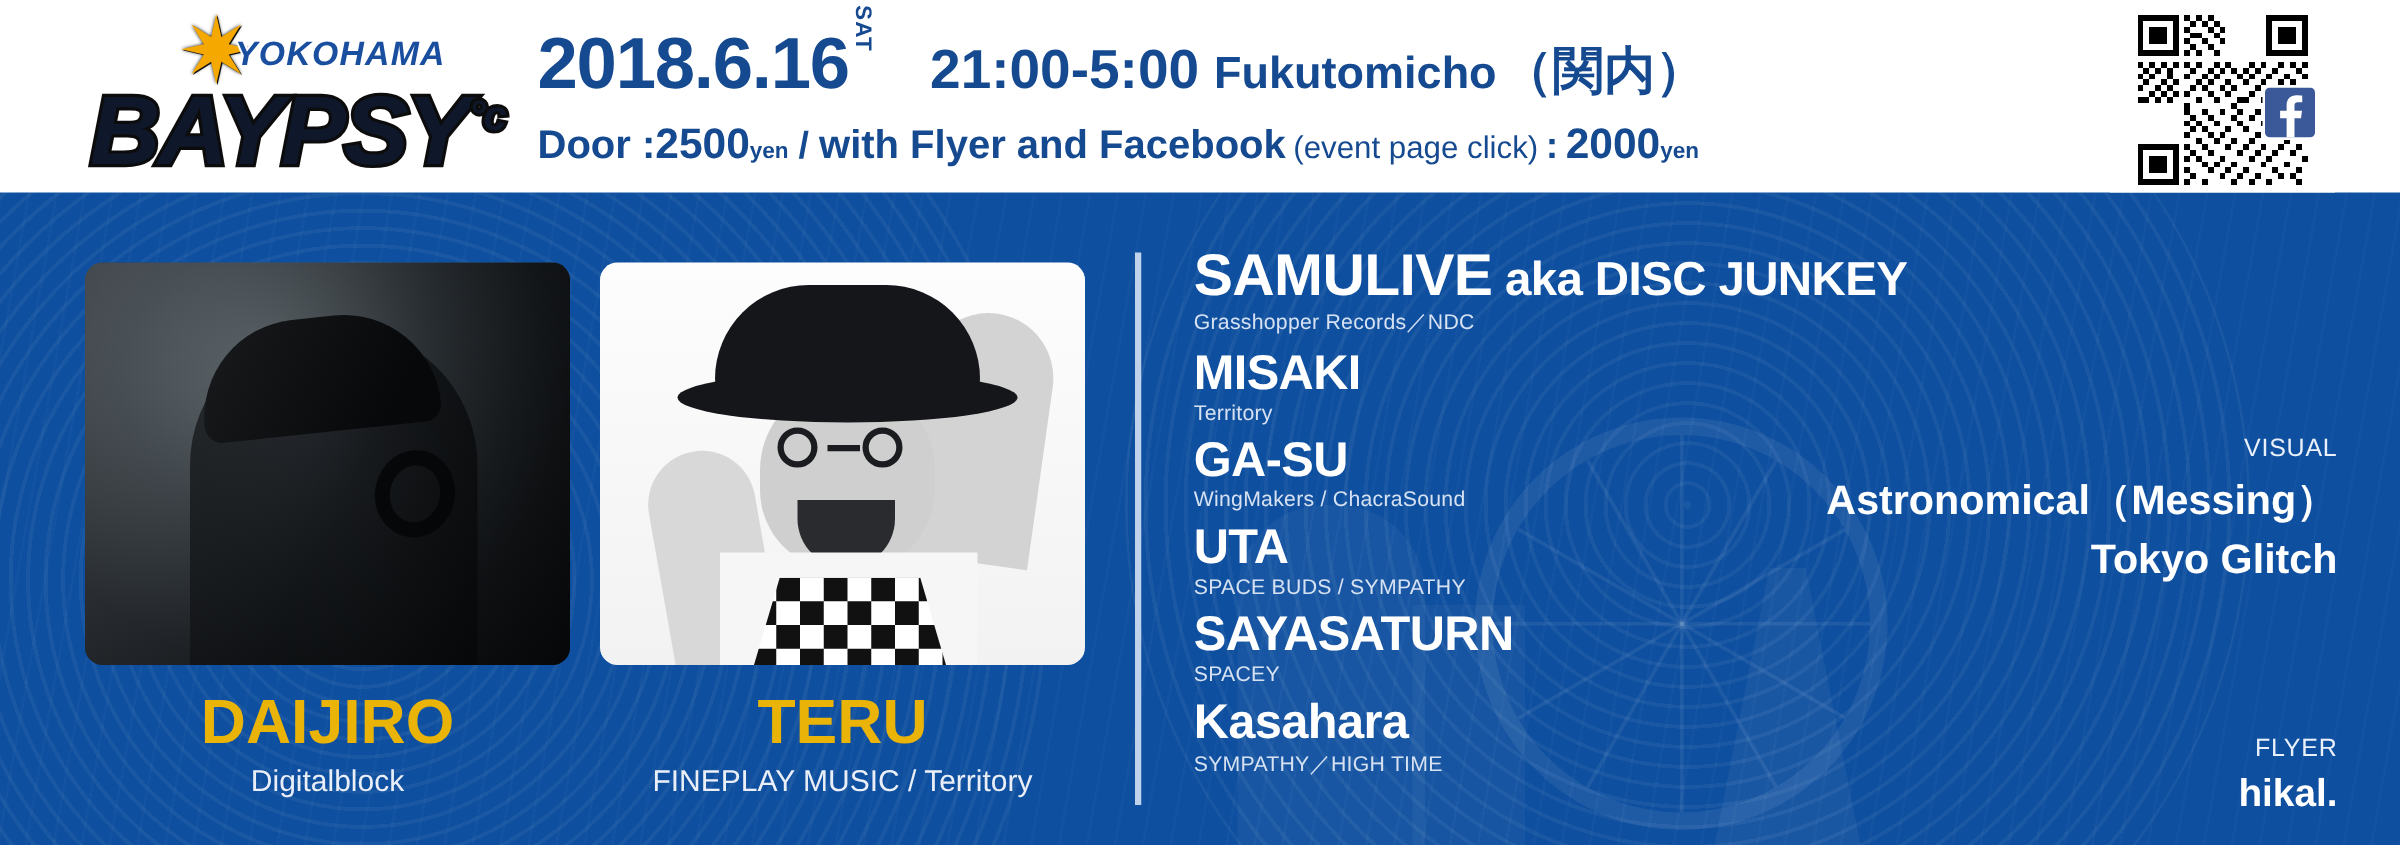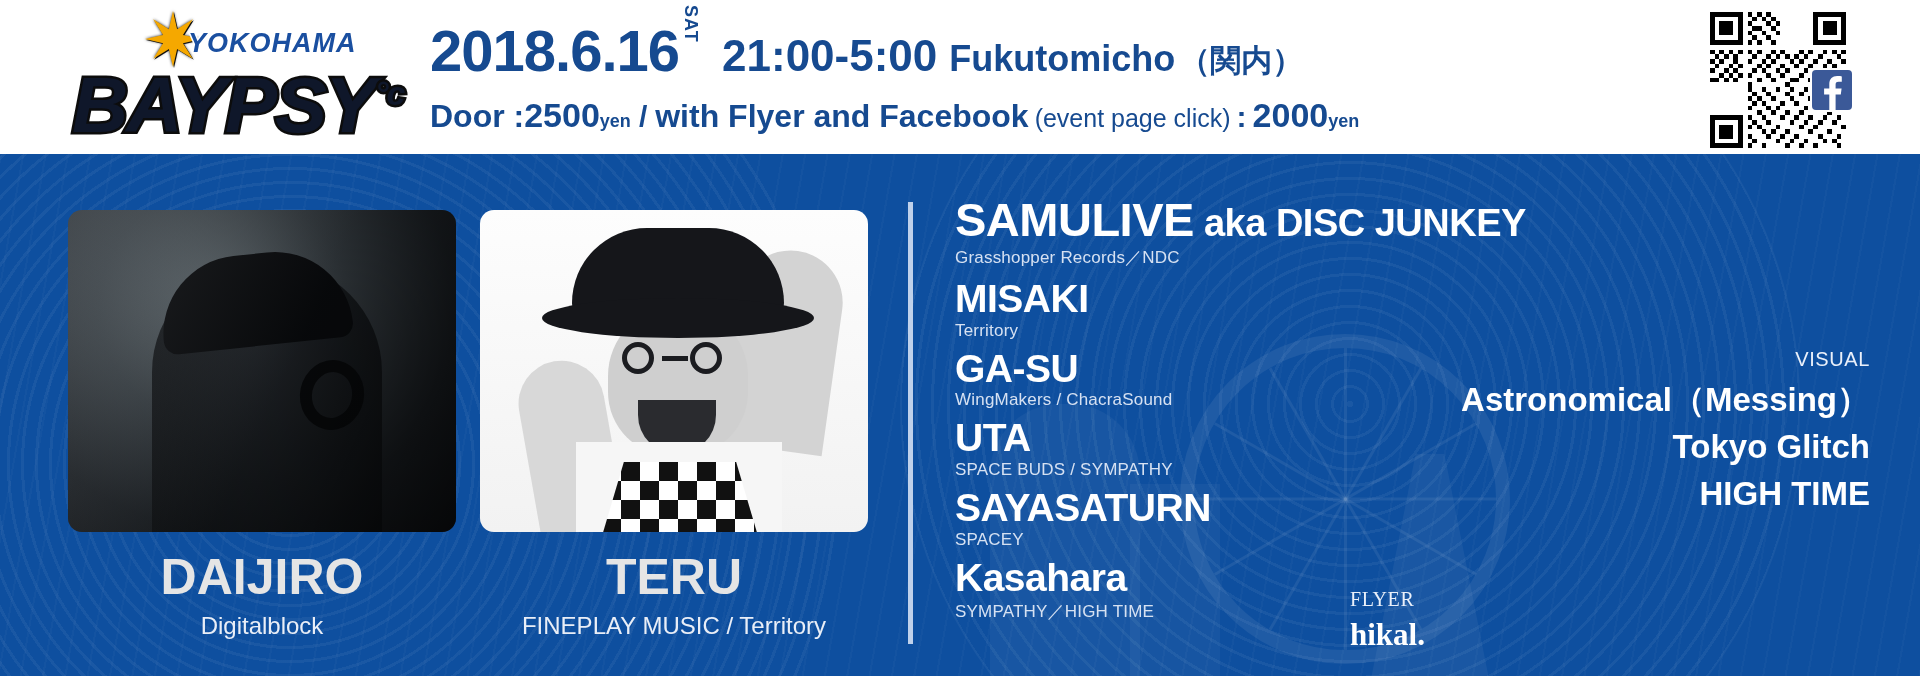--- a/index.html
+++ b/index.html
@@ -51,30 +51,30 @@
   }
   .hdr-date {
     font-size: 58px; font-weight: bold; letter-spacing: -1px; line-height: 58px;
   }
   .hdr-sat {
     writing-mode: vertical-rl; font-size: 18px; font-weight: bold;
     letter-spacing: 1px; line-height: 18px; margin-left: 3px;
     position: relative; top: -28px;
   }
   .hdr-time {
-    font-size: 44px; font-weight: bold; margin-left: 22px; line-height: 44px;
+    font-size: 44px; font-weight: bold; margin-left: 44px; line-height: 44px;
   }
   .hdr-venue {
     font-size: 44px; font-weight: bold; margin-left: 30px; line-height: 44px;
   }
   .hdr-venue2 {
     font-size: 36px; font-weight: bold; margin-left: 12px; line-height: 36px;
   }
   .hdr-venue3 {
-    font-size: 31px; font-weight: bold; margin-left: 4px; line-height: 30px;
+    font-size: 41px; font-weight: bold; margin-left: 4px; line-height: 30px;
   }
 
   .hdr-line2 {
     position: absolute; left: 430px; top: 96px;
     display: flex; align-items: baseline; white-space: nowrap;
     color: #164a90;
   }
   .pr-label { font-size: 32px; font-weight: bold; }
   .pr-amt { font-size: 34px; font-weight: bold; margin-left: 0; }
   .pr-yen { font-size: 18px; font-weight: bold; }
@@ -225,21 +225,21 @@
   }
   #photo-teru .pattern {
     position: absolute; left: 122px; top: 252px; width: 156px; height: 74px;
     background:
       repeating-conic-gradient(#111 0% 25%, #fff 0% 50%);
     background-size: 38px 38px;
     clip-path: polygon(14% 0, 86% 0, 100% 100%, 0 100%);
   }
 
   .photo-name {
-    position: absolute; text-align: center; color: #e5e5e5;
+    position: absolute; text-align: center; color: #eab308;
     font-weight: bold; letter-spacing: 0px;
   }
   #name-daijiro { left: 68px; top: 548px; width: 388px; font-size: 50px; }
   #name-teru { left: 480px; top: 548px; width: 388px; font-size: 50px; }
   .photo-sub {
     position: absolute; text-align: center; color: #e9eef7;
     font-size: 24px; font-weight: normal;
   }
   #sub-daijiro { left: 68px; top: 612px; width: 388px; }
   #sub-teru { left: 480px; top: 612px; width: 388px; }
@@ -278,21 +278,21 @@
   .cr-head {
     font-size: 20px; font-weight: normal; color: #eaf0fa;
     letter-spacing: 0.6px; margin-bottom: 6px;
   }
   .cr-item {
     font-size: 33px; font-weight: bold; line-height: 1.42;
     white-space: nowrap;
   }
   .credits2 {
     position: absolute; right: 50px; top: 588px; width: 520px;
-    text-align: left; color: #ffffff; font-family: Liberation Serif, serif;
+    text-align: right; color: #ffffff;
   }
   .cr-flyer { font-size: 31px; font-weight: bold; }
 </style>
 </head>
 <body>
 
 <div class="flyer">
 
   <div class="header">
 
@@ -600,20 +600,19 @@
     <div class="act a5">
       <div class="act-name"><span class="med">Kasahara</span></div>
       <div class="act-label">SYMPATHY／HIGH TIME</div>
     </div>
   </div>
 
   <div class="credits">
     <div class="cr-head">VISUAL</div>
     <div class="cr-item">Astronomical（Messing）</div>
     <div class="cr-item">Tokyo Glitch</div>
-    <div class="cr-item">HIGH TIME</div>
   </div>
   <div class="credits2">
     <div class="cr-head">FLYER</div>
     <div class="cr-flyer">hikal.</div>
   </div>
 
 </div>
 
 </body></html>

